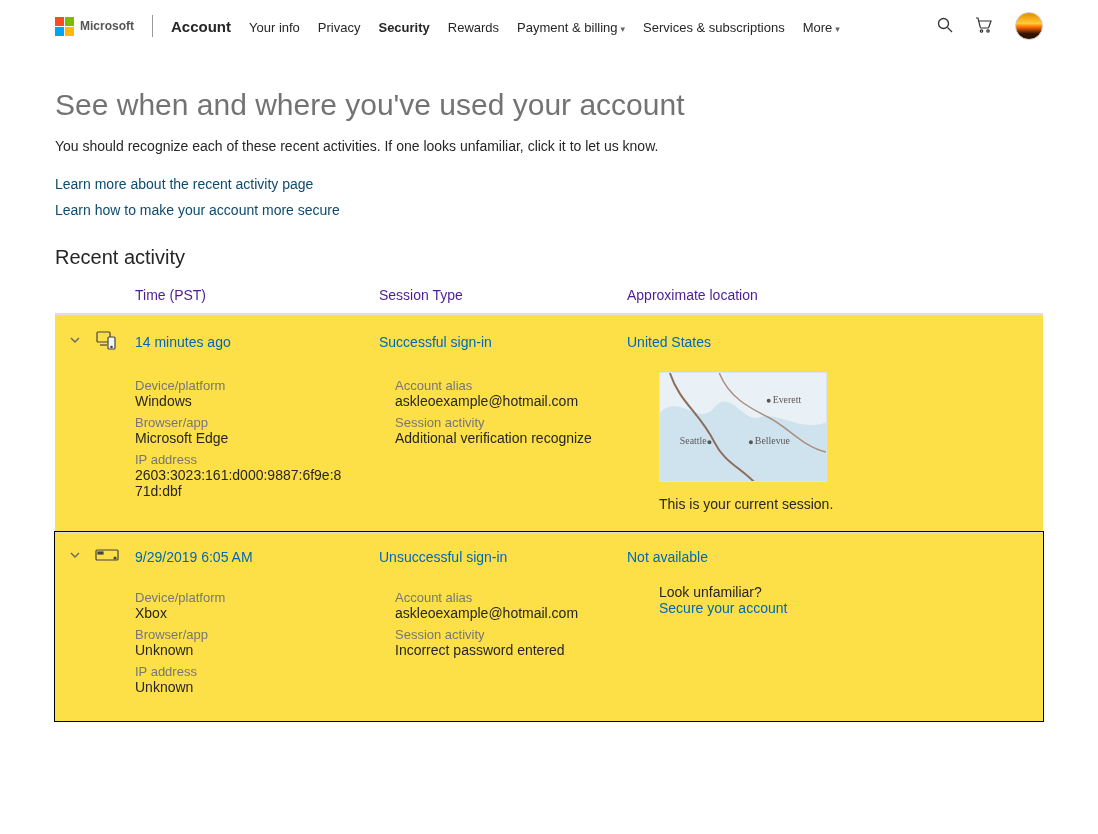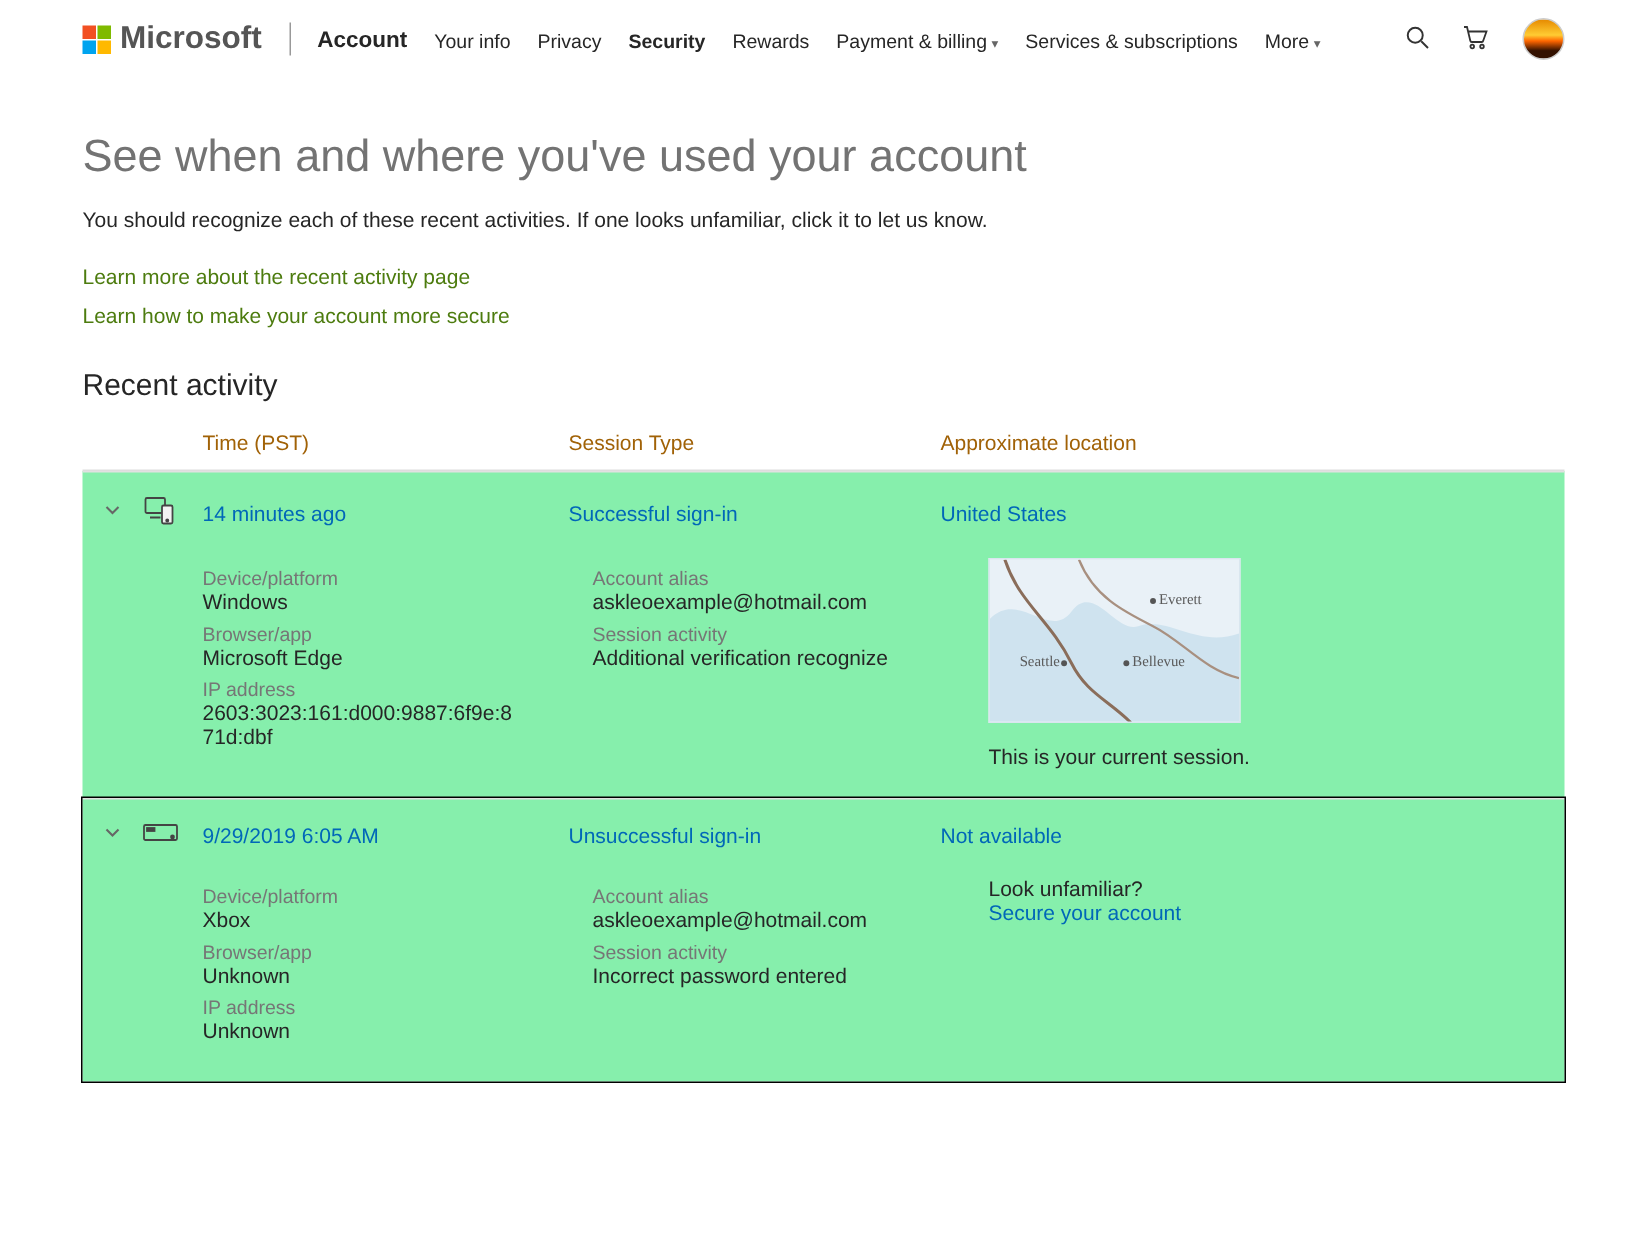--- a/index.html
+++ b/index.html
@@ -31,21 +31,21 @@
     display: grid;
     grid-template-columns: 9px 9px;
     grid-template-rows: 9px 9px;
     gap: 1px;
   }
   .ms-logo-squares span:nth-child(1){background:#f25022;}
   .ms-logo-squares span:nth-child(2){background:#7fba00;}
   .ms-logo-squares span:nth-child(3){background:#00a4ef;}
   .ms-logo-squares span:nth-child(4){background:#ffb900;}
   .ms-logo-text {
-    font-size: 21px;
+    font-size: 12px;
     font-weight: 600;
     color:#555;
   }
   .vbar {
     width:1px; height:22px; background:#999; margin-right:18px;
   }
   .nav {
     display:flex;
     align-items:flex-end;
     gap:18px;
@@ -82,47 +82,47 @@
     font-weight:400;
     font-size:30px;
     margin: 18px 0 16px 0;
     color:#737373;
   }
   .subhead {
     font-size:14px;
     margin-bottom:22px;
   }
   .link {
-    color:#4d7c0f;
+    color:#0c4a6e;
     text-decoration:none;
     display:block;
     margin-bottom:10px;
     cursor:pointer;
     font-size:14px;
   }
   .section-title {
     font-size:20px;
     font-weight:400;
     margin-top:28px;
     margin-bottom:8px;
   }
   .table-head {
     display:flex;
     border-bottom:1px solid #ddd;
     padding:10px 0 10px 0;
     font-size:14px;
-    color:#a16207;
+    color:#4c1d95;
   }
   .col-toggle { width:40px; }
   .col-icon { width:40px; }
   .col-time { width:244px; }
   .col-session { width:248px; }
   .col-loc { flex:1; }
   .activity-row {
-    background:#86efac;
+    background:#fde047;
     border-top:1px solid #e1e1e1;
   }
   .activity-row.selected {
     outline:1px solid #000;
   }
   .row-summary {
     display:flex;
     align-items:center;
     padding:14px 0;
     cursor:pointer;

